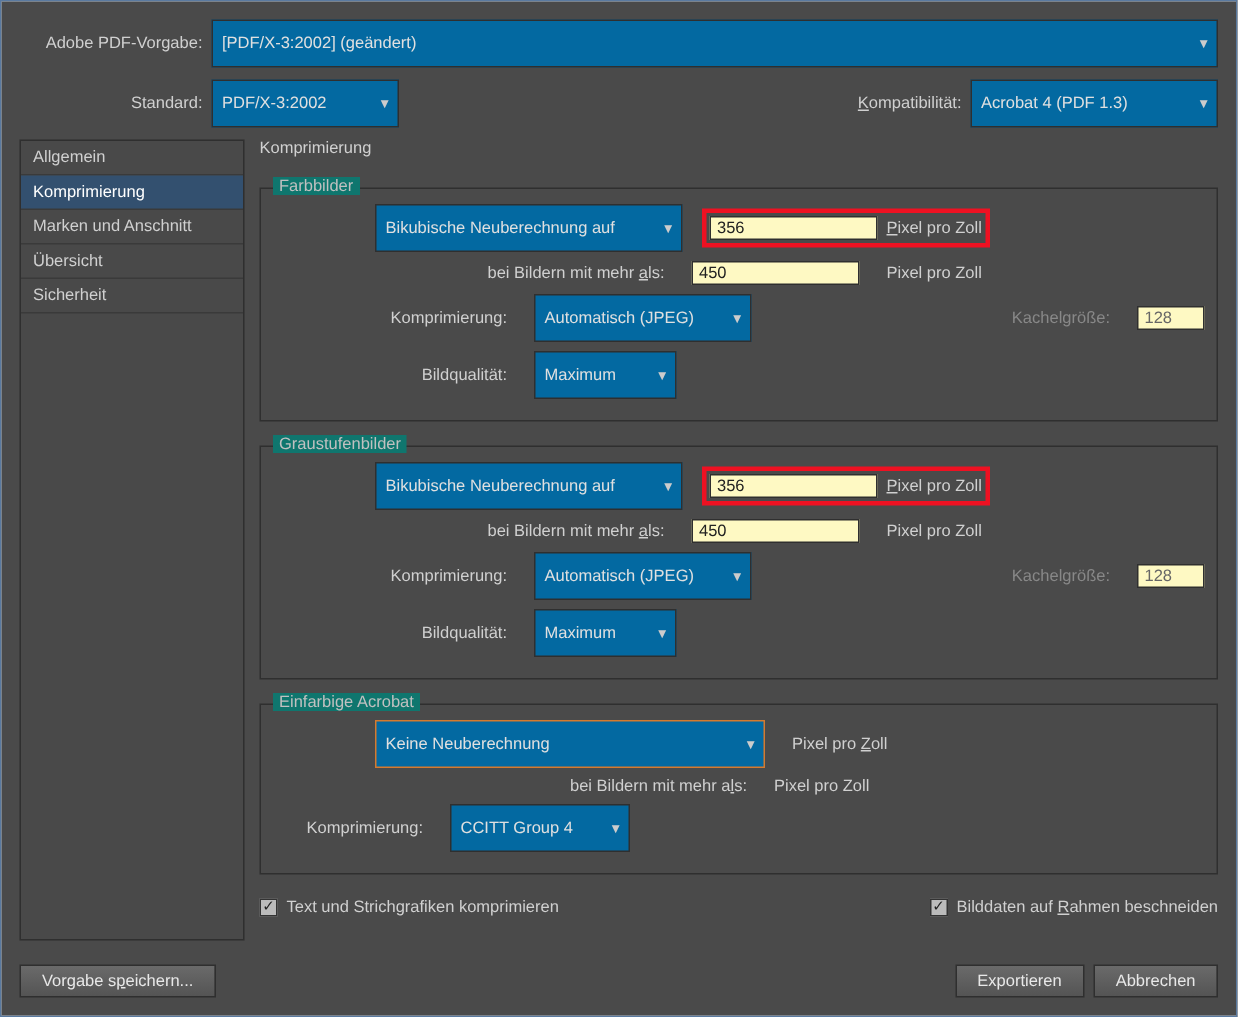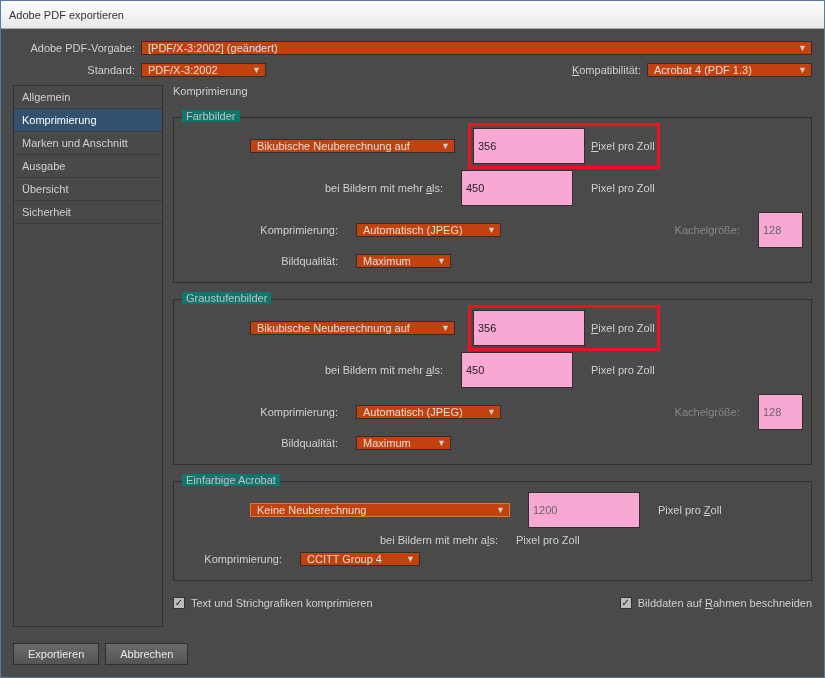--- a/index.html
+++ b/index.html
@@ -2,24 +2,24 @@
 <html><head>
 <meta charset="utf-8">
 <style>
 * { box-sizing: border-box; margin: 0; padding: 0; font-family: Tahoma, Arial, sans-serif; font-size: 11px; }
 body { background: #fff; width: 825px; height: 678px; overflow: hidden; }
 .window { width: 825px; height: 678px; border: 1px solid #5a7aa0; display: flex; flex-direction: column; }
 .titlebar { height: 28px; background: linear-gradient(#fff, #e8e8e8); border-bottom: 1px solid #aaa; display: flex; align-items: center; padding: 0 8px; color: #333; }
 .content { flex: 1; background: #4a4a4a; color: #d0d0d0; display: flex; flex-direction: column; padding: 12px; gap: 8px; }
 .row { display: flex; align-items: center; gap: 6px; }
 .label-r { text-align: right; }
-.combo { background: #c2410c; border: 1px solid #2f2f2f; color: #e0e0e0; height: 14px; display: flex; align-items: center; padding: 0 6px; position: relative; }
+.combo { background: #0369a1; border: 1px solid #2f2f2f; color: #e0e0e0; height: 32px; display: flex; align-items: center; padding: 0 6px; position: relative; }
 .combo .arrow { position: absolute; right: 4px; top: 50%; transform: translateY(-50%); color: #ccc; font-size: 9px; }
 .combo.sel { border: 1px solid #d67a2e; }
-.input { background: #f9a8d4; border: 1px solid #2f2f2f; color: #222; height: 36px; padding: 0 4px; display: flex; align-items: center; }
+.input { background: #fef9c3; border: 1px solid #2f2f2f; color: #222; height: 16px; padding: 0 4px; display: flex; align-items: center; }
 .input.dim { color: #666; }
 .body-split { display: flex; flex: 1; gap: 10px; }
 .sidebar { width: 150px; display: flex; flex-direction: column; border: 1px solid #2f2f2f; background: #494949; }
 .side-item { padding: 5px 8px; border-bottom: 1px solid #3a3a3a; color: #d0d0d0; cursor: pointer; }
 .side-item.active { background: #33506f; color: #fff; }
 .main { flex: 1; display: flex; flex-direction: column; gap: 10px; }
 .section-title { color: #d0d0d0; margin-bottom: 4px; }
 .group { border: 1px solid #2f2f2f; padding: 10px 8px 8px 8px; position: relative; margin-top: 6px; }
 .group-title { position: absolute; top: -8px; left: 8px; background: #0f766e; padding: 0 4px; color: #c0c0c0; }
 .grid-row { display: flex; align-items: center; margin-bottom: 6px; gap: 18px; }
@@ -28,23 +28,20 @@
 .chk-box { width: 12px; height: 12px; background: #bbb; border: 1px solid #333; display: flex; align-items: center; justify-content: center; color: #222; font-size: 10px; line-height: 1; }
 .footer { display: flex; justify-content: space-between; align-items: center; padding-top: 8px; }
 .btn { background: linear-gradient(#6a6a6a,#545454); border: 1px solid #2f2f2f; color: #e8e8e8; height: 22px; padding: 0 14px; display: flex; align-items: center; cursor: pointer; }
 .dim-label { color: #888; }
 .u { text-decoration: underline; }
 </style>
 </head>
 <body>
 
 <div class="window">
-  <div class="titlebar">
-    <span>Adobe PDF exportieren</span>
-  </div>
   <div class="content">
 
     <div class="row">
       <div class="label-r" style="width:122px">Adobe PDF-Vorgabe:</div>
       <div class="combo" style="flex:1">
         <span>[PDF/X-3:2002] (geändert)</span>
         <span class="arrow">▼</span>
       </div>
     </div>
 
@@ -60,21 +57,20 @@
         <span>Acrobat 4 (PDF 1.3)</span>
         <span class="arrow">▼</span>
       </div>
     </div>
 
     <div class="body-split">
       <div class="sidebar">
         <div class="side-item">Allgemein</div>
         <div class="side-item active">Komprimierung</div>
         <div class="side-item">Marken und Anschnitt</div>
-        <div class="side-item">Ausgabe</div>
         <div class="side-item">Übersicht</div>
         <div class="side-item">Sicherheit</div>
         <div style="flex:1"></div>
       </div>
 
       <div class="main">
         <div class="section-title">Komprimierung</div>
 
         <div class="group">
           <div class="group-title">Farbbilder</div>
@@ -151,21 +147,20 @@
         </div>
 
         <div class="group">
           <div class="group-title">Einfarbige Acrobat</div>
           <div class="grid-row">
             <div style="width:50px"></div>
             <div class="combo sel" style="width:260px">
               <span>Keine Neuberechnung</span>
                 <span class="arrow">▼</span>
             </div>
-            <div class="input dim" style="width:112px">1200</div>
             <div>Pixel pro <span class="u">Z</span>oll</div>
           </div>
           <div class="grid-row">
             <div class="label-r" style="width:316px">bei Bildern mit mehr a<span class="u">l</span>s:</div>
             <div>Pixel pro Zoll</div>
           </div>
           <div class="grid-row">
             <div class="label-r" style="width:100px">Komprimierung:</div>
             <div class="combo" style="width:120px">
               <span>CCITT Group 4</span>
@@ -183,20 +178,21 @@
             <div class="chk-box">✓</div>
             <span>Bilddaten auf <span class="u">R</span>ahmen beschneiden</span>
           </div>
         </div>
 
         <div style="flex:1"></div>
       </div>
     </div>
 
     <div class="footer">
+      <div class="btn">Vorgabe s<span class="u">p</span>eichern...</div>
       <div class="row">
         <div class="btn">Exportieren</div>
         <div class="btn">Abbrechen</div>
       </div>
     </div>
 
   </div>
 </div>
 
 </body></html>

